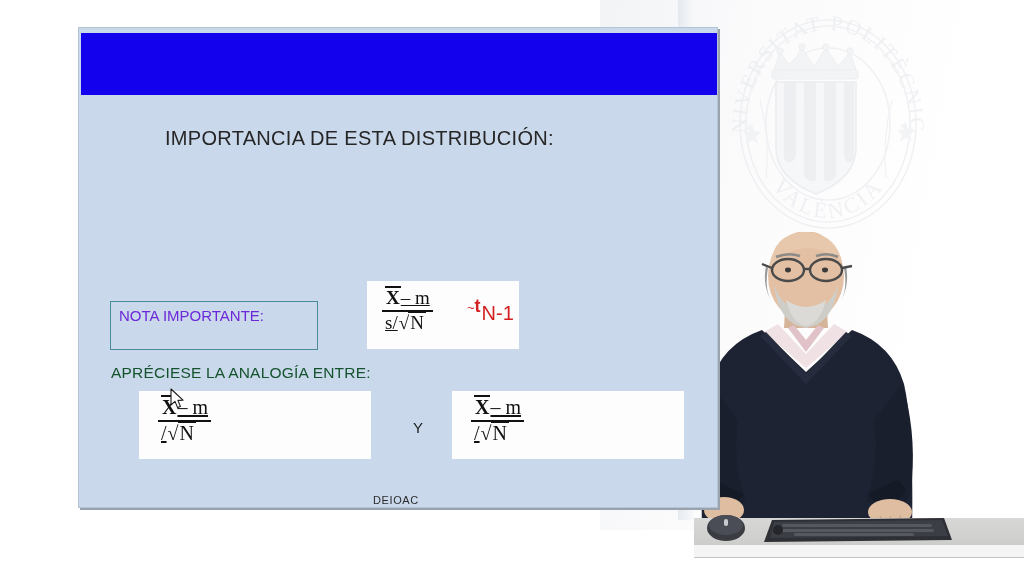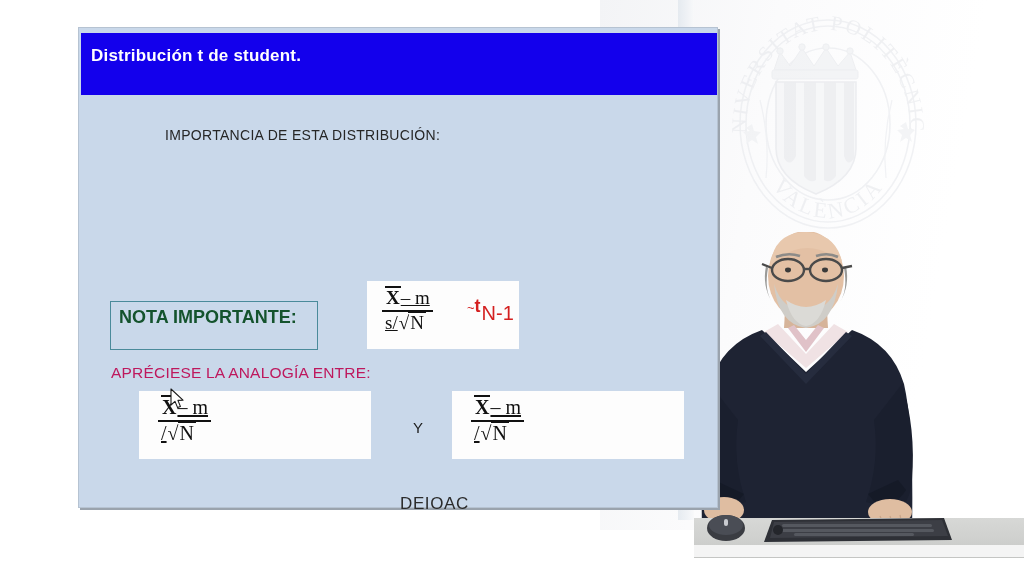--- a/index.html
+++ b/index.html
@@ -75,21 +75,21 @@
   .slide-body {
     position: absolute;
     left: 0; top: 67px;
     width: 638px; height: 412px;
     color: #1b1b1b;
   }
 
   #importance-line {
     position: absolute;
     left: 86px; top: 32px;
-    font-size: 14px;
+    font-size: 20px;
     letter-spacing: .3px;
     color: #262626;
     white-space: nowrap;
   }
 
   .para {
     position: absolute;
     left: 10px;
     font-size: 14.5px;
     font-weight: bold;
@@ -132,24 +132,23 @@
     position: absolute;
     left: 31px; top: 206px;
     width: 208px; height: 49px;
     border: 1.6px solid #4a8a9a;
     background: #c9d8ea;
     box-sizing: border-box;
   }
   #nota-label {
     position: absolute;
     left: 8px; top: 5px;
-    font-size: 18px;
-    color: #14532d;
-    white-space: nowrap;
-    font-weight: bold;
+    font-size: 15px;
+    color: #6d28d9;
+    white-space: nowrap;
   }
 
   
   #formula-main {
     position: absolute;
     left: 288px; top: 186px;
     width: 152px; height: 68px;
     background: #fdfdfd;
     box-sizing: border-box;
   }
@@ -215,21 +214,21 @@
     position: relative;
     top: 8px;
     left: 1px;
   }
 
   
   #analogy-line {
     position: absolute;
     left: 32px; top: 269px;
     font-size: 15.5px;
-    color: #be185d;
+    color: #14532d;
     letter-spacing: .2px;
     white-space: nowrap;
   }
 
   .formula-panel {
     position: absolute;
     background: #fdfdfd;
     box-sizing: border-box;
   }
   #formula-left  { left: 60px;  top: 296px; width: 232px; height: 68px; }
@@ -240,24 +239,23 @@
   #analogy-and {
     position: absolute;
     left: 334px; top: 324px;
     font-size: 15px;
     color: #1b1b1b;
   }
 
   #footer-code {
     position: absolute;
     left: 294px; top: 399px;
-    font-size: 17px;
+    font-size: 11px;
     color: #2b2b2b;
     letter-spacing: .6px;
-    margin-left: 27px;
   }
 
   
   #presenter { position: absolute; left: 666px; top: 232px; width: 290px; height: 300px; }
 
   
   #desk {
     position: absolute;
     left: 694px; top: 518px;
     width: 330px; height: 40px;
@@ -406,21 +404,20 @@
         <rect x="86" y="31" width="154" height="3" rx="1.5"></rect>
         <rect x="100" y="35" width="120" height="3" rx="1.5"></rect>
       </g>
       <circle cx="84" cy="32" r="5" fill="#24262b"></circle>
     </g>
   </svg>
 
   <div id="slide">
 
     <div id="slide-header"></div>
-    <div id="slide-title">Distribución t de student.</div>
 
     <div class="slide-body">
 
       <div id="importance-line">IMPORTANCIA DE ESTA DISTRIBUCIÓN:</div>
 
 
 
       <div id="nota-box">
         <div id="nota-label">NOTA IMPORTANTE:</div>
       </div>

